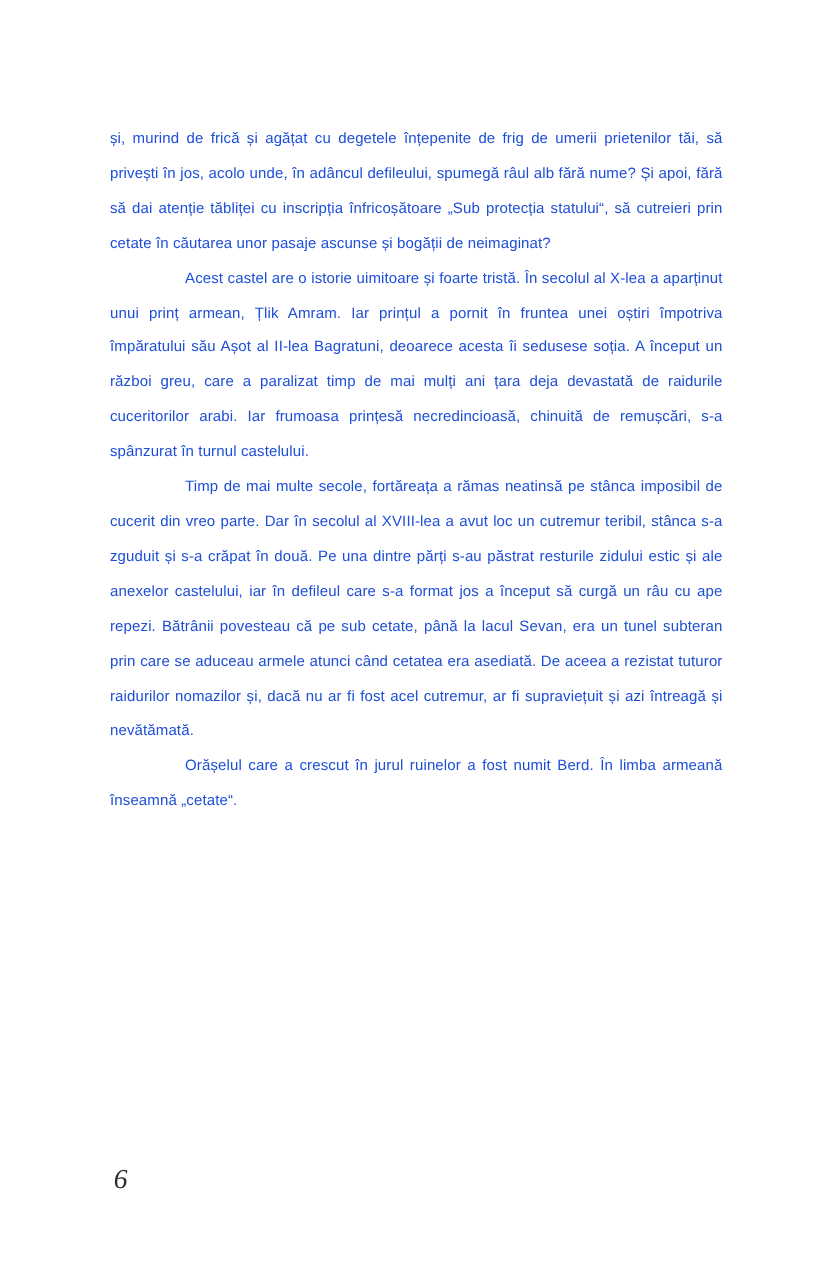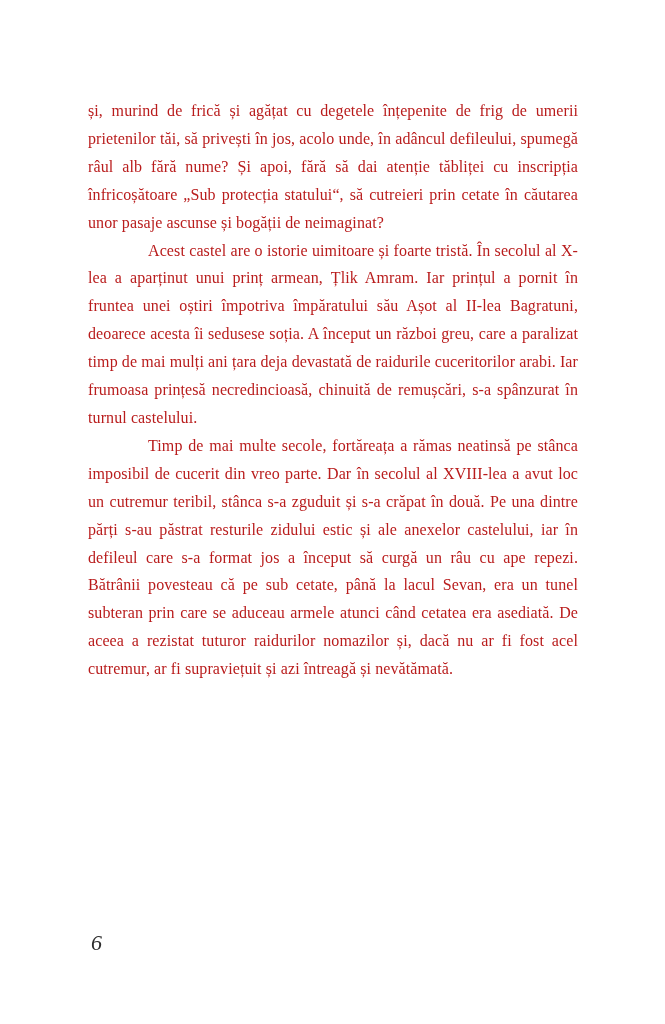--- a/index.html
+++ b/index.html
@@ -12,24 +12,24 @@
     width: 665px;
     height: 1024px;
     background: #ffffff;
     overflow: hidden;
   }
   .text-block {
     position: absolute;
     left: 88px;
     top: 97px;
     width: 490px;
-    font-family: Liberation Serif, serif;
-    font-size: 16px;
+    font-family: Liberation Sans, sans-serif;
+    font-size: 12px;
     line-height: 27.9px;
-    color: #b91c1c;
+    color: #1d4ed8;
     text-align: justify;
     letter-spacing: 0.1px;
   }
   .text-block p {
     margin: 0;
     padding: 0;
     text-indent: 60px;
     hyphens: auto;
     -webkit-hyphens: auto;
   }
@@ -47,16 +47,17 @@
   }
 </style>
 </head>
 <body>
 
 <div class="page">
   <main class="text-block" lang="ro">
     <p class="continued">și, murind de frică și agățat cu degetele înțepenite de frig de umerii prietenilor tăi, să privești în jos, acolo unde, în adâncul defileului, spumegă râul alb fără nume? Și apoi, fără să dai atenție tăbliței cu inscripția înfricoșătoare „Sub protecția statului“, să cutreieri prin cetate în căutarea unor pasaje ascunse și bogății de neimaginat?</p>
     <p>Acest castel are o istorie uimitoare și foarte tristă. În secolul al X-lea a aparținut unui prinț armean, Țlik Amram. Iar prințul a pornit în fruntea unei oștiri împotriva împăratului său Așot al II-lea Bagratuni, deoarece acesta îi sedusese soția. A început un război greu, care a paralizat timp de mai mulți ani țara deja devastată de raidurile cuceritorilor arabi. Iar frumoasa prințesă necredincioasă, chinuită de remușcări, s-a spânzurat în turnul castelului.</p>
     <p>Timp de mai multe secole, fortăreața a rămas neatinsă pe stânca imposibil de cucerit din vreo parte. Dar în secolul al XVIII-lea a avut loc un cutremur teribil, stânca s-a zguduit și s-a crăpat în două. Pe una dintre părți s-au păstrat resturile zidului estic și ale anexelor castelului, iar în defileul care s-a format jos a început să curgă un râu cu ape repezi. Bătrânii povesteau că pe sub cetate, până la lacul Sevan, era un tunel subteran prin care se aduceau armele atunci când cetatea era asediată. De aceea a rezistat tuturor raidurilor nomazilor și, dacă nu ar fi fost acel cutremur, ar fi supraviețuit și azi întreagă și nevătămată.</p>
+    <p>Orășelul care a crescut în jurul ruinelor a fost numit Berd. În limba armeană înseamnă „cetate“.</p>
   </main>
 
   <span class="page-number">6</span>
 </div>
 
 </body></html>

